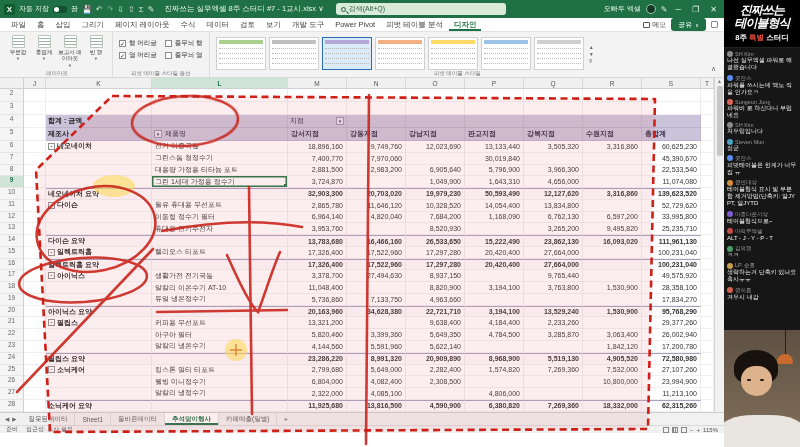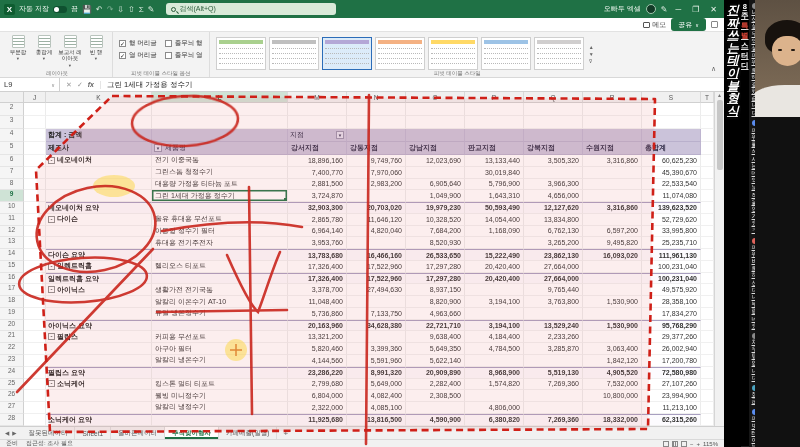--- a/index.html
+++ b/index.html
@@ -92,21 +92,21 @@
   .addtab{display:flex;align-items:center;padding:0 6px;font-size:8px;color:#666;}
   .statusbar{height:8px;background:#f1f1f1;border-top:1px solid #d9d9d9;display:flex;align-items:center;font-size:6px;color:#555;padding:0 6px;gap:8px;}
   .sright{margin-left:auto;display:flex;align-items:center;gap:3px;}
   .vico{width:6px;height:6px;border:1px solid #888;}
   .vico.b{background:repeating-linear-gradient(90deg,#888 0 1px,#0000 1px 2px);}
 
   
   .overlay{position:absolute;inset:0;pointer-events:none;z-index:50;}
 
   
-  .sidebar{width:76px;flex:0 0 76px;background:#111;display:flex;flex-direction:row;overflow:hidden;color:#ddd;text-decoration:underline;}
+  .sidebar{width:76px;flex:0 0 76px;background:#111;display:flex;flex-direction:column;overflow:hidden;color:#ddd;}
   .logo{background:#000;padding:4px 3px 2px;text-align:center;}
   .logoline{font-size:12px;font-weight:bold;font-style:italic;color:#fff;letter-spacing:-1px;line-height:1.05;text-shadow:1px 1px 0 #000,-1px 1px 0 #000,1px -1px 0 #000,-1px -1px 0 #000,0 0 3px #444;}
   .sub{background:#000;color:#fff;font-size:7.5px;font-weight:bold;text-align:center;padding:2px 0 4px;border-bottom:1px solid #222;}
   .sub .em{color:#e4493a;}
   .chat{flex:1;overflow:hidden;padding:3px 3px;background:#161616;}
   .msg{margin-bottom:3px;}
   .mhead{display:flex;align-items:center;gap:2px;}
   .av{width:6px;height:6px;border-radius:50%;flex:0 0 auto;}
   .user{font-size:5.5px;color:#979797;overflow:hidden;white-space:nowrap;}
   .txt{font-size:6px;color:#eee;line-height:1.2;word-break:break-all;}
@@ -129,35 +129,51 @@
       <span>자동 저장</span>
       <span class="toggle"></span>
       <span>끔</span>
       <span class="tico">💾</span>
       <span class="tico">↶</span>
       <span class="tico dim">↷</span>
       <span class="tico">⇩</span>
       <span class="tico">⇧</span>
       <span class="tico">Σ</span>
       <span class="tico">✎</span>
+      <span class="ttitle">진짜쓰는 실무엑셀 8주 스터디 #7 - 1교시.xlsx ∨</span>
       <div class="search">
         <span class="sglass"></span>
         <span>검색(Alt+Q)</span>
       </div>
       <div class="tright">
         <span>오빠두 엑셀</span>
         <span class="avatar"></span>
         <span class="tico">✎</span>
         <span class="wctl">─</span>
         <span class="wctl">❐</span>
         <span class="wctl">✕</span>
       </div>
     </div>
 
     <div class="menubar">
+      <span id="mtabs" style="display:flex;gap:1px;">
+          <span class="mtab">파일</span>
+          <span class="mtab">홈</span>
+          <span class="mtab">삽입</span>
+          <span class="mtab">그리기</span>
+          <span class="mtab">페이지 레이아웃</span>
+          <span class="mtab">수식</span>
+          <span class="mtab">데이터</span>
+          <span class="mtab">검토</span>
+          <span class="mtab">보기</span>
+          <span class="mtab">개발 도구</span>
+          <span class="mtab">Power Pivot</span>
+          <span class="mtab">피벗 테이블 분석</span>
+          <span class="mtab active">디자인</span>
+        </span>
       <div class="mright">
         <span class="memo">
           <span class="memoic"></span>
           <span>메모</span>
         </span>
         <span class="sharebtn">
           <span>공유</span>
           <span style="font-size:5px">∨</span>
         </span>
         <span class="pin"></span>
@@ -266,32 +282,20 @@
               <span>▲</span>
               <span>▼</span>
               <span>⊽</span>
             </div>
           </div>
         <div class="rglabel">피벗 테이블 스타일</div>
       </div>
       <div class="collapse">∧</div>
     </div>
 
-    <div class="fbar">
-      <div class="namebox">
-        <span>L9</span>
-        <span style="font-size:5px;color:#888">∨</span>
-      </div>
-      <div class="fbicons">
-        <span>✕</span>
-        <span>✓</span>
-        <span class="fx">fx</span>
-      </div>
-      <div class="fval">그린 1세대 가정용 정수기</div>
-    </div>
 
     <div class="gridwrap">
       <div class="sheet">
         <div class="colrow" id="colrow">
             <div class="corner"></div>
             <div class="clet" style="width: 22px;">J</div>
             <div class="clet" style="width: 106px;">K</div>
             <div class="clet hl" style="width: 136px;">L</div>
             <div class="clet" style="width: 59px;">M</div>
             <div class="clet" style="width: 59px;">N</div>

